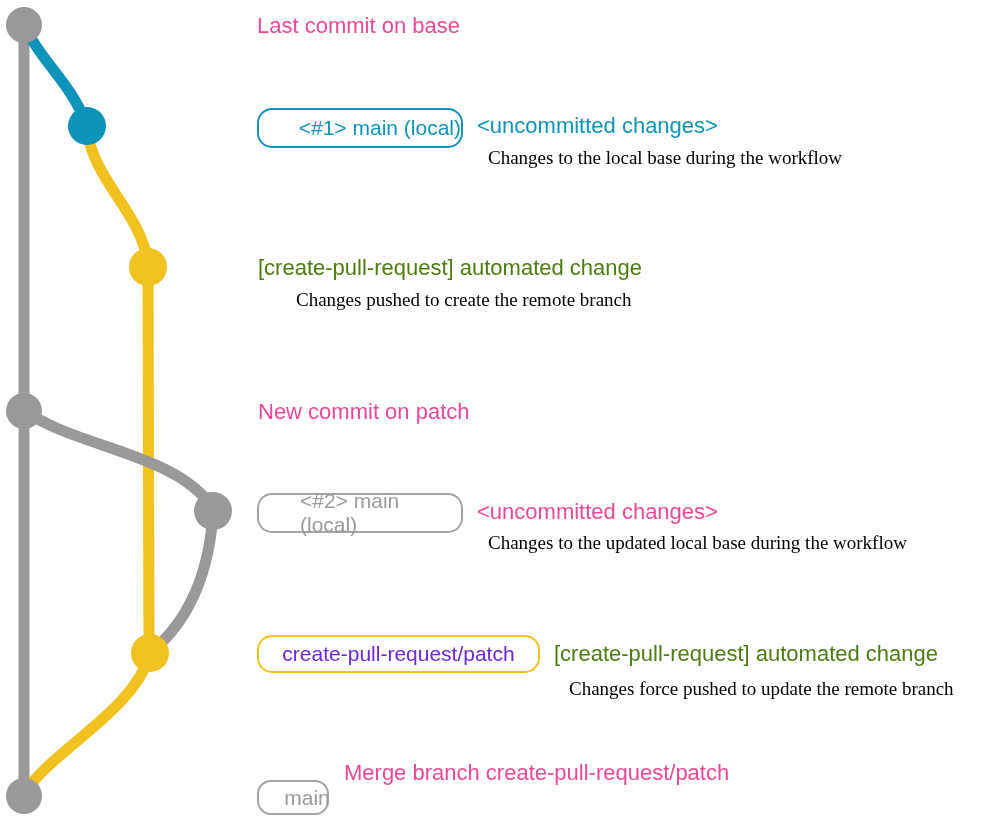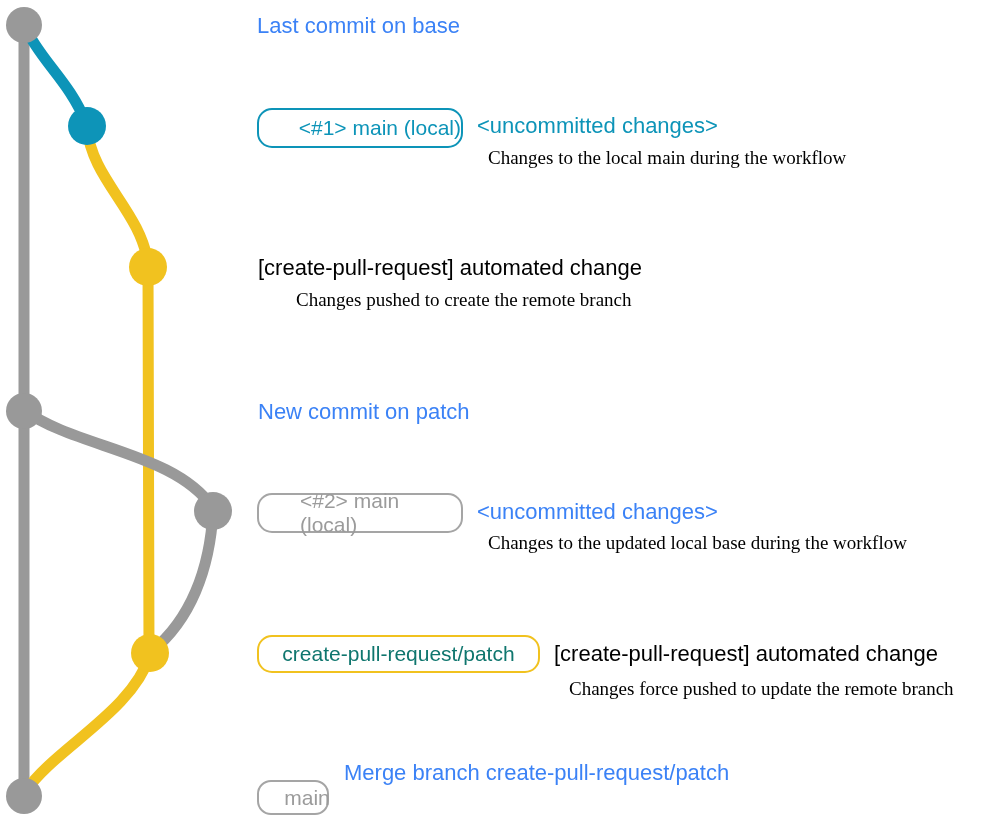--- a/index.html
+++ b/index.html
@@ -5,31 +5,31 @@
   html,body{margin:0;padding:0;}
   body{
     width:981px;height:827px;position:relative;background:#ffffff;
     font-family:"Liberation Sans",sans-serif;overflow:hidden;
   }
   svg.graph{position:absolute;left:0;top:0;}
   .edge{fill:none;stroke-width:11;stroke-linecap:round;}
   .lbl{position:absolute;white-space:nowrap;line-height:1.2;}
   .sans{font-family:"Liberation Sans",sans-serif;font-size:22px;}
   .serif{font-family:"Liberation Serif",serif;font-size:19px;color:#000000;}
-  .c-gray{color:#3b82f6;}
+  .c-gray{color:#ec4899;}
   .c-teal{color:#0d94b8;}
-  .c-yellow{color:#000000;}
+  .c-yellow{color:#4d7c0f;}
   .box{
     position:absolute;box-sizing:border-box;border:2px solid;border-radius:15px;
     display:flex;align-items:center;justify-content:center;
     font-size:21px;background:#ffffff;
   }
   .box-teal{border-color:#0d94b8;color:#0d94b8;}
   .box-gray{border-color:#a5a5a5;color:#9b9b9b;}
-  .box-yellow{border-color:#f1c21f;color:#0f766e;}
+  .box-yellow{border-color:#f1c21f;color:#6d28d9;}
   .box1{left:257px;top:108px;width:206px;height:40px;justify-content:flex-end;}
   .box2{left:257px;top:493px;width:206px;height:40px;padding-left:41px;}
   .box-patch{left:257px;top:635px;width:283px;height:38px;}
   .box-main{left:257px;top:780px;width:72px;height:35px;border-radius:14px;padding-left:28px;}
 </style>
 </head>
 <body>
 
 <svg class="graph" width="250" height="827" viewBox="0 0 250 827" aria-hidden="true">
 
@@ -55,21 +55,21 @@
   <circle cx="150" cy="653" r="19" fill="#f1c21f"></circle>
   <circle cx="24" cy="796" r="18" fill="#999999"></circle>
 </svg>
 
 <div class="lbl sans c-gray" style="left:257px;top:13px;">Last commit on base</div>
 
 <div class="box box-teal box1">
   <span>&lt;#1&gt; main (local)</span>
 </div>
 <div class="lbl sans c-teal" style="left:477px;top:113px;">&lt;uncommitted changes&gt;</div>
-<div class="lbl serif" style="left:488px;top:147px;">Changes to the local main during the workflow</div>
+<div class="lbl serif" style="left:488px;top:147px;">Changes to the local base during the workflow</div>
 
 <div class="lbl sans c-yellow" style="left:258px;top:255px;">[create-pull-request] automated change</div>
 <div class="lbl serif" style="left:268px;top:289px;margin-left:28px;">Changes pushed to create the remote branch</div>
 
 <div class="lbl sans c-gray" style="left:258px;top:399px;">New commit on patch</div>
 
 <div class="box box-gray box2">
   <span>&lt;#2&gt; main (local)</span>
 </div>
 <div class="lbl sans c-gray" style="left:477px;top:499px;">&lt;uncommitted changes&gt;</div>

